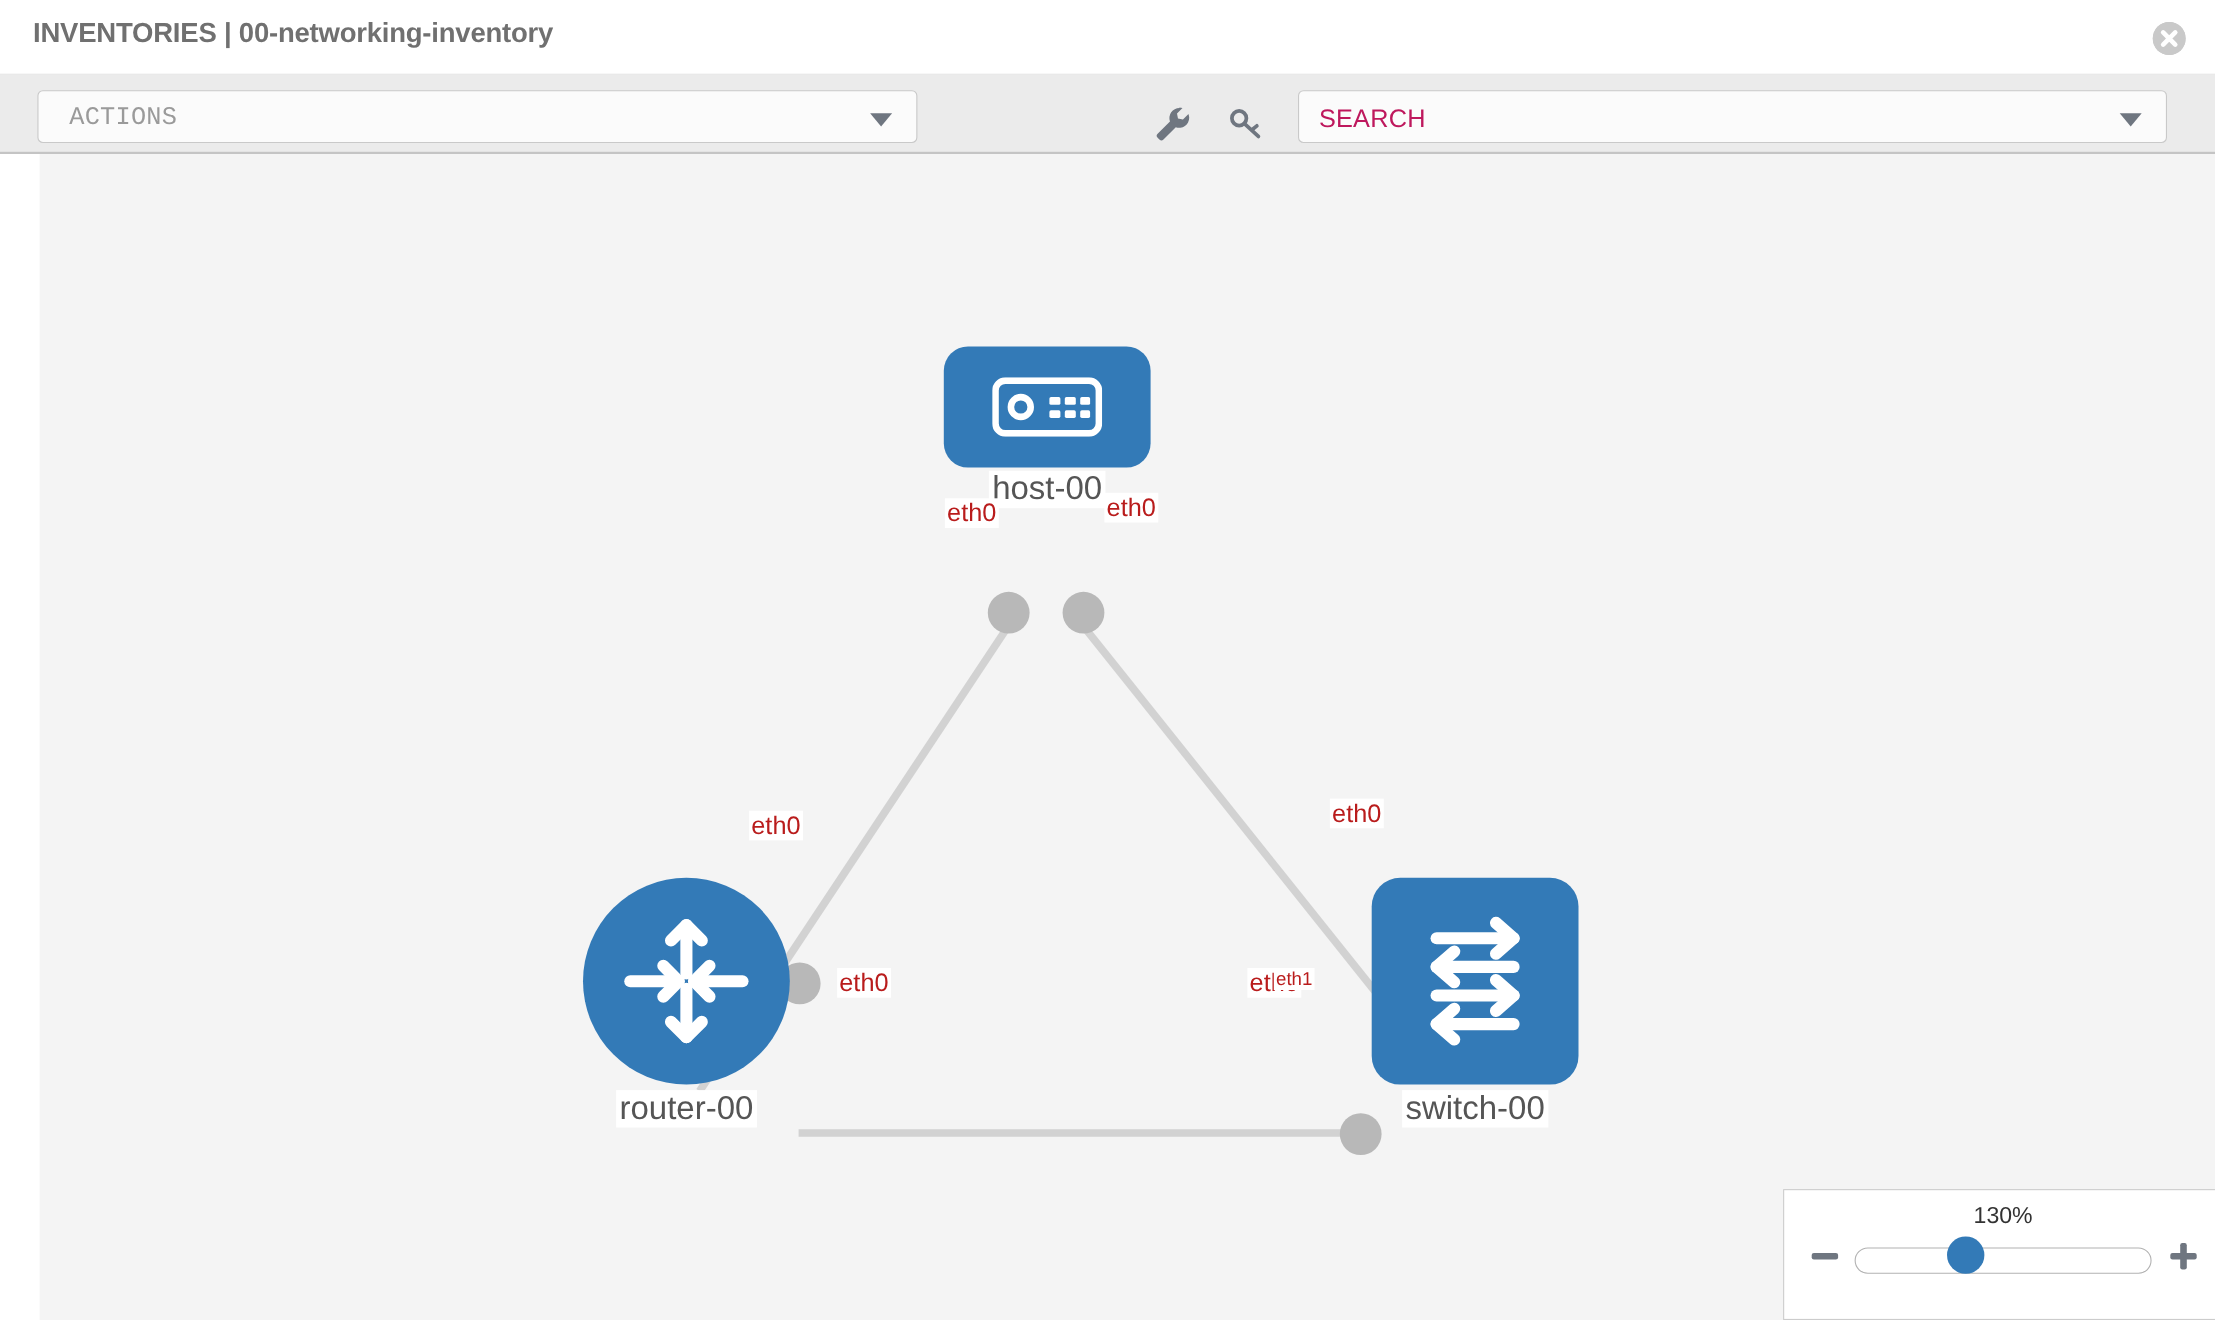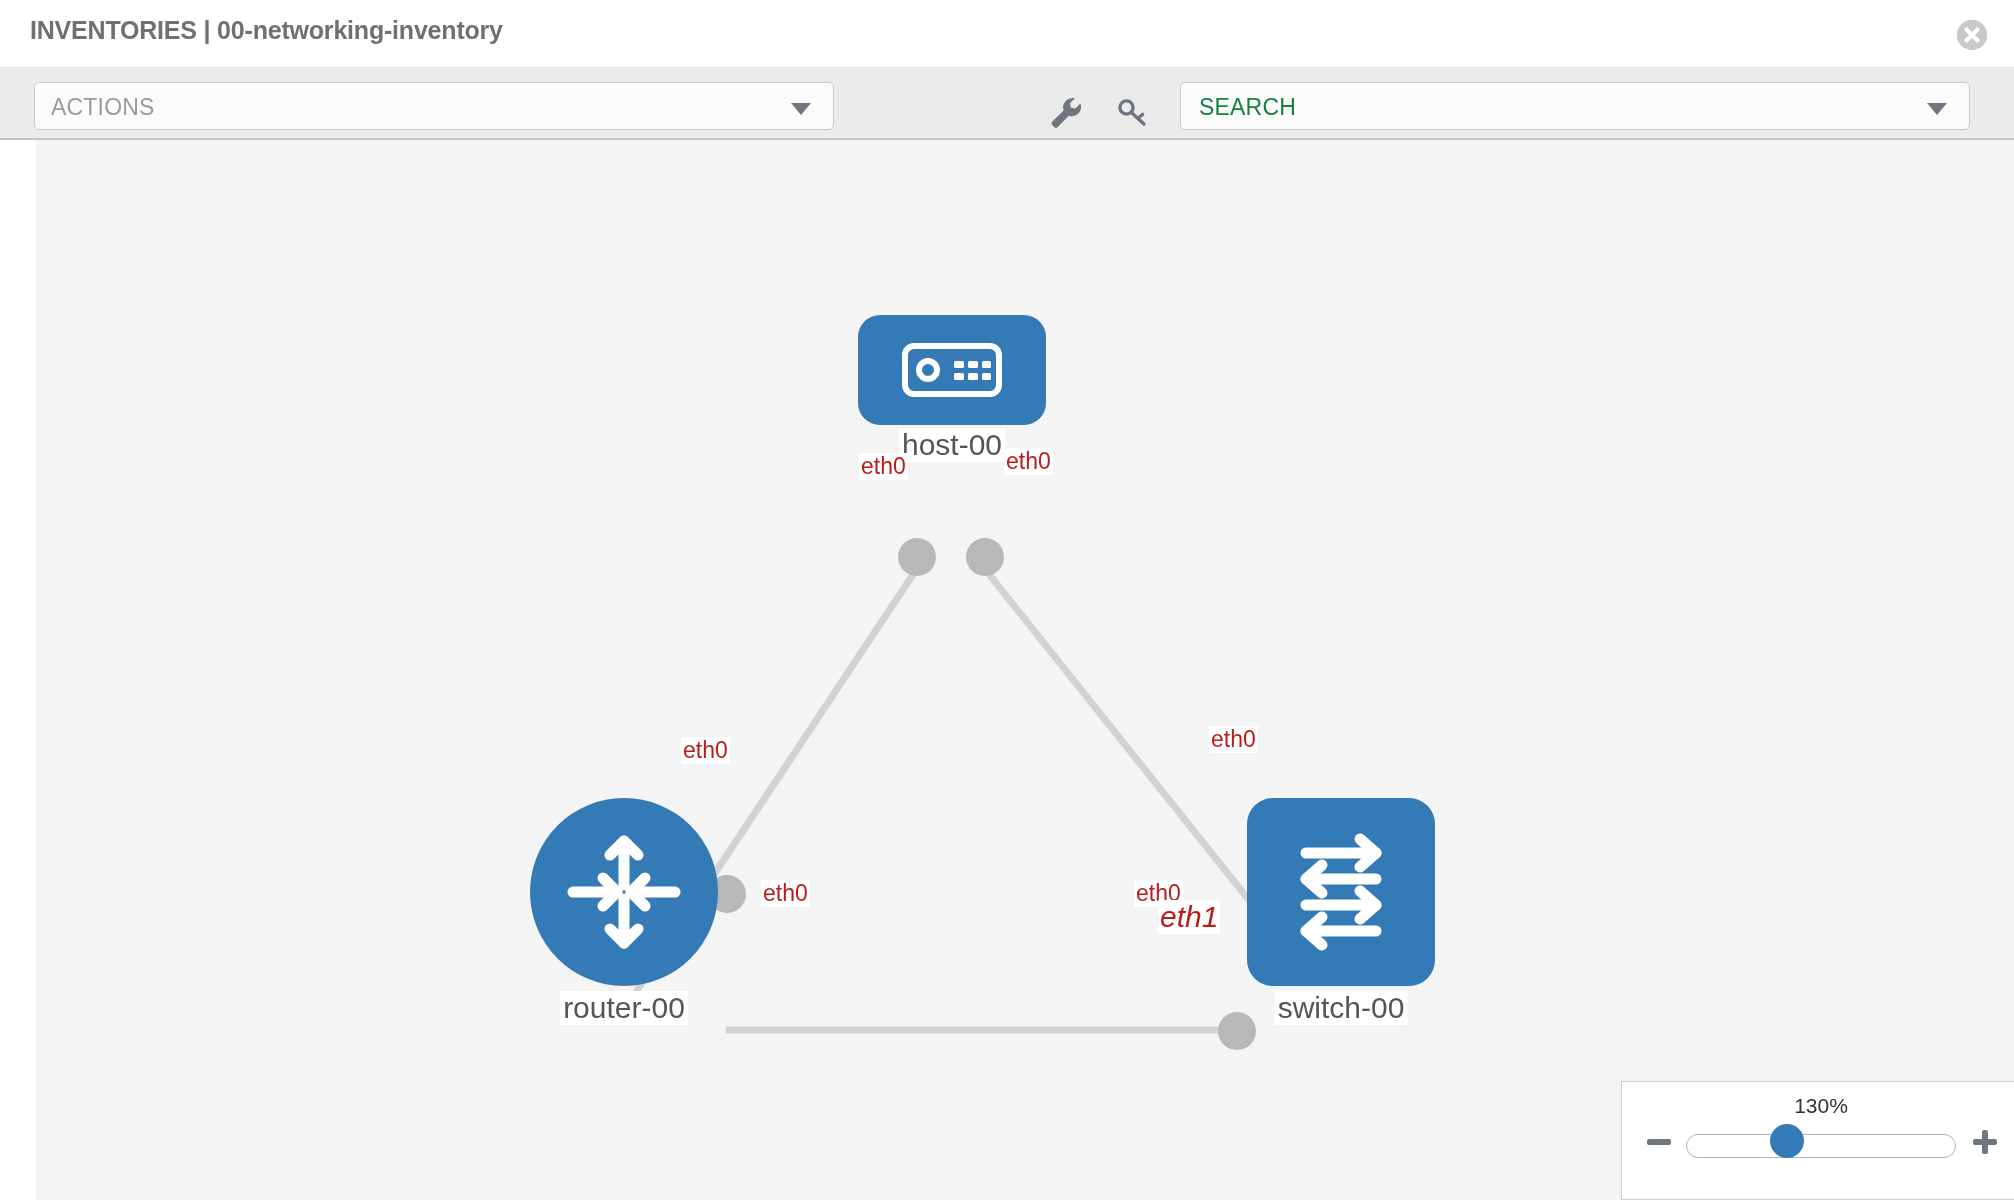--- a/index.html
+++ b/index.html
@@ -68,25 +68,26 @@
     width: 800px;
     height: 48px;
     background: #fbfbfb;
     border: 1px solid #c9c9c9;
     border-radius: 5px;
     box-sizing: border-box;
     cursor: pointer;
   }
   .actions-select .label {
     position: absolute;
-    left: 16px;
+    left: 28px;
     top: 11px;
     font-size: 23px;
     color: #9a9a9a;
     letter-spacing: 0.2px;
+    font-family: Liberation Mono, monospace;
   }
   .caret {
     position: absolute;
     right: 22px;
     top: 20px;
     width: 0; height: 0;
     border-left: 10px solid transparent;
     border-right: 10px solid transparent;
     border-top: 12px solid #6f7680;
   }
@@ -111,21 +112,21 @@
     border: 1px solid #c9c9c9;
     border-radius: 5px;
     box-sizing: border-box;
     cursor: text;
   }
   .search-box .ph {
     position: absolute;
     left: 18px;
     top: 11px;
     font-size: 23px;
-    color: #15803d;
+    color: #be185d;
     letter-spacing: 0.2px;
   }
 
   
   .canvas {
     position: absolute;
     left: 0; top: 140px;
     width: 2014px;
     height: 1060px;
     background: #f4f4f4;
@@ -354,21 +355,21 @@
       </svg>
       <div class="node-label" style="top:193px; font-size:30px;">switch-00</div>
     </div>
 
     <div class="if-label" style="left:823px; top:313px; font-size:23px;">eth0</div>
     <div class="if-label" style="left:968px; top:308px; font-size:23px;">eth0</div>
     <div class="if-label" style="left:645px; top:597px; font-size:23px;">eth0</div>
     <div class="if-label" style="left:1173px; top:586px; font-size:23px;">eth0</div>
     <div class="if-label" style="left:725px; top:740px; font-size:23px;">eth0</div>
     <div class="if-label" style="left:1098px; top:740px; font-size:23px;">eth0</div>
-    <div class="if-label" style="left:1122px; top:760px; font-size:30px;font-style:italic;">eth1</div>
+    <div class="if-label" style="left:1122px; top:740px; font-size:17px;">eth1</div>
 
   </div>
 
   <div class="zoom-panel">
     <div class="zoom-level">130%</div>
     <div class="zoom-minus">
       <svg width="30" height="30" viewBox="0 0 30 30">
         <rect x="3" y="12" width="24" height="6" rx="2" fill="#6f7680"></rect>
       </svg>
     </div>

